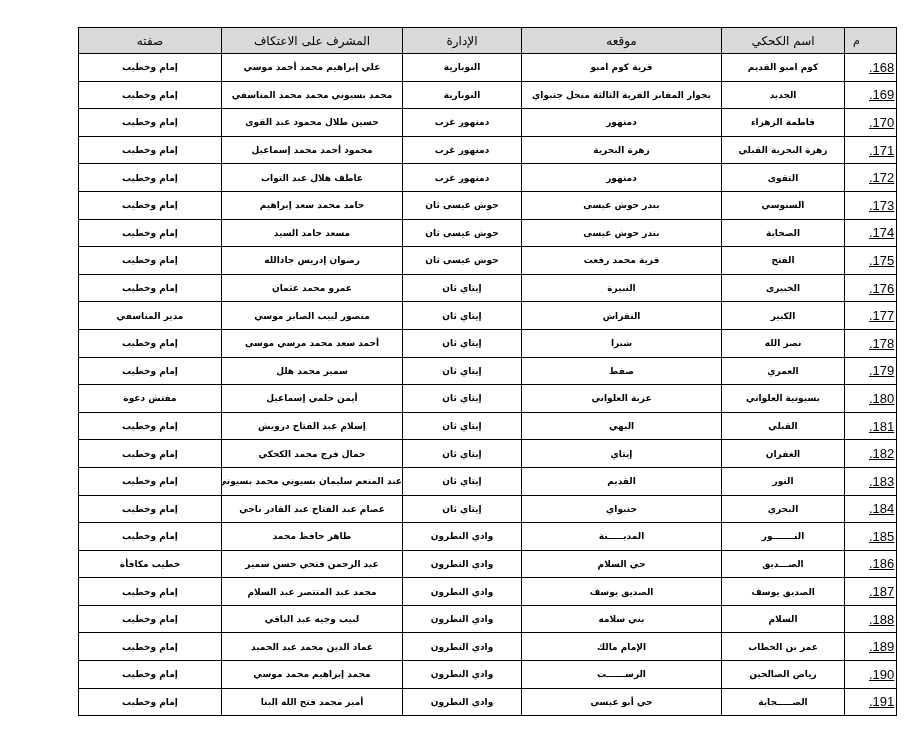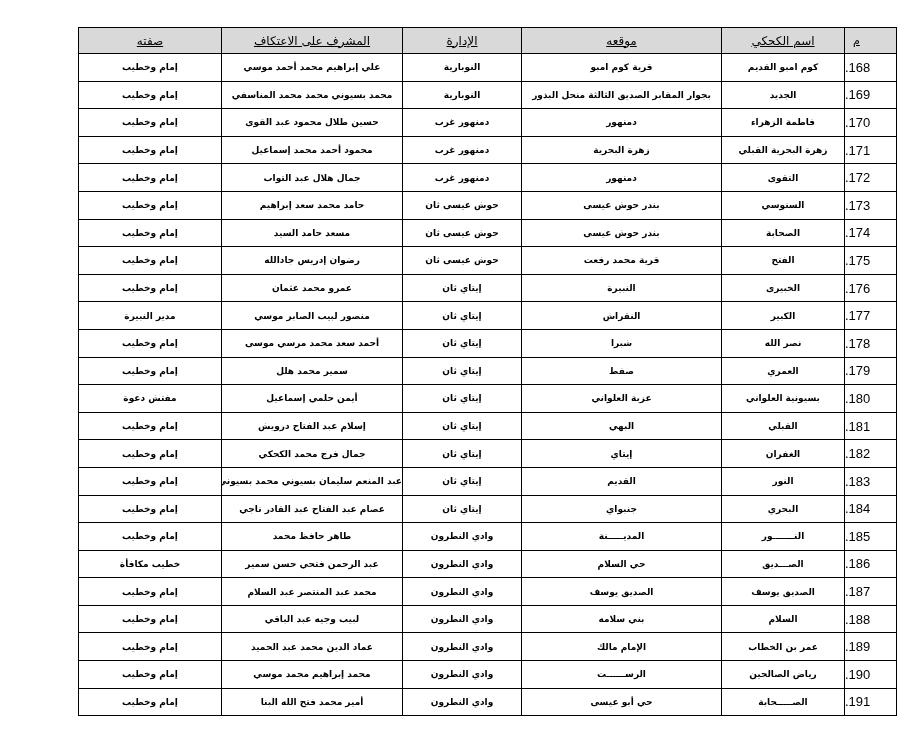--- a/index.html
+++ b/index.html
@@ -7,27 +7,27 @@
   table.mosques {
     position: absolute; left: 78px; top: 27px;
     width: 818px; border-collapse: collapse; table-layout: fixed;
     direction: rtl;
   }
   table.mosques th, table.mosques td {
     border: 1px solid #000; text-align: center; vertical-align: middle;
     padding: 0; overflow: hidden; white-space: nowrap;
   }
   table.mosques th {
-    background: #d9d9d9; height: 25px; font-size: 12px; font-weight: normal; color: #000; text-decoration: underline;
+    background: #d9d9d9; height: 25px; font-size: 12px; font-weight: normal; color: #000;
   }
   table.mosques td {
     height: 26.6px; font-size: 9px; font-weight: bold; color: #000;
   }
   table.mosques td.num {
-    font-family: "Liberation Sans", sans-serif; font-weight: normal; font-size: 13px; text-align: left; padding-left: 0; direction: ltr;
+    font-family: "Liberation Sans", sans-serif; font-weight: normal; font-size: 13px; text-align: left; padding-left: 24px; direction: ltr; text-decoration: underline;
   }
   table.mosques th.num-h { text-align: left; padding-left: 8px; font-size: 11px; }
 </style>
 </head>
 <body>
 
 <table class="mosques">
   <colgroup>
     <col style="width:52px">
     <col style="width:123px">
@@ -51,21 +51,21 @@
         <td class="num">.168</td>
         <td>كوم امبو القديم</td>
         <td>قرية كوم امبو</td>
         <td>النوبارية</td>
         <td>علي إبراهيم محمد أحمد موسي</td>
         <td>إمام وخطيب</td>
       </tr>
       <tr>
         <td class="num">.169</td>
         <td>الجديد</td>
-        <td>بجوار المقابر الصديق الثالثة منحل البذور</td>
+        <td>بجوار المقابر القرية الثالثة منحل جنبواي</td>
         <td>النوبارية</td>
         <td>محمد بسيوني محمد محمد المناسفي</td>
         <td>إمام وخطيب</td>
       </tr>
       <tr>
         <td class="num">.170</td>
         <td>فاطمة الزهراء</td>
         <td>دمنهور</td>
         <td>دمنهور غرب</td>
         <td>حسين طلال محمود عبد القوى</td>
@@ -77,21 +77,21 @@
         <td>زهرة البحرية</td>
         <td>دمنهور غرب</td>
         <td>محمود أحمد محمد إسماعيل</td>
         <td>إمام وخطيب</td>
       </tr>
       <tr>
         <td class="num">.172</td>
         <td>التقوى</td>
         <td>دمنهور</td>
         <td>دمنهور غرب</td>
-        <td>جمال هلال عبد التواب</td>
+        <td>عاطف هلال عبد التواب</td>
         <td>إمام وخطيب</td>
       </tr>
       <tr>
         <td class="num">.173</td>
         <td>السنوسي</td>
         <td>بندر حوش عيسى</td>
         <td>حوش عيسى ثان</td>
         <td>حامد محمد سعد إبراهيم</td>
         <td>إمام وخطيب</td>
       </tr>
@@ -118,21 +118,21 @@
         <td>إيتاي ثان</td>
         <td>عمرو محمد عثمان</td>
         <td>إمام وخطيب</td>
       </tr>
       <tr>
         <td class="num">.177</td>
         <td>الكبير</td>
         <td>النقراش</td>
         <td>إيتاي ثان</td>
         <td>منصور لبيب الصابر موسي</td>
-        <td>مدير النبيرة</td>
+        <td>مدير المناسفي</td>
       </tr>
       <tr>
         <td class="num">.178</td>
         <td>نصر الله</td>
         <td>شبرا</td>
         <td>إيتاي ثان</td>
         <td>أحمد سعد محمد مرسي موسى</td>
         <td>إمام وخطيب</td>
       </tr>
       <tr>

